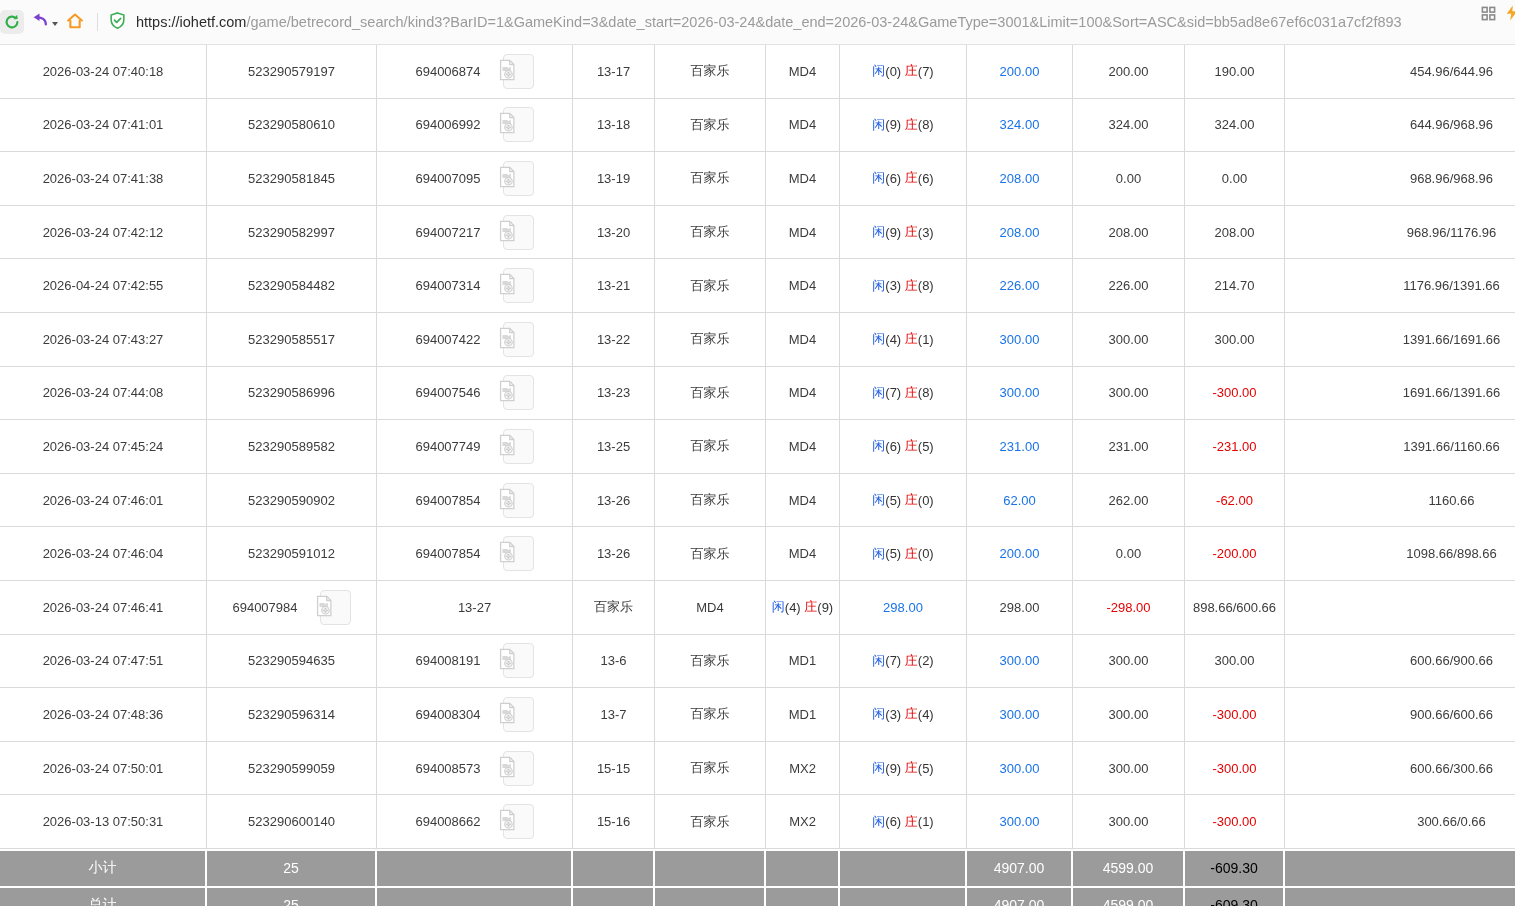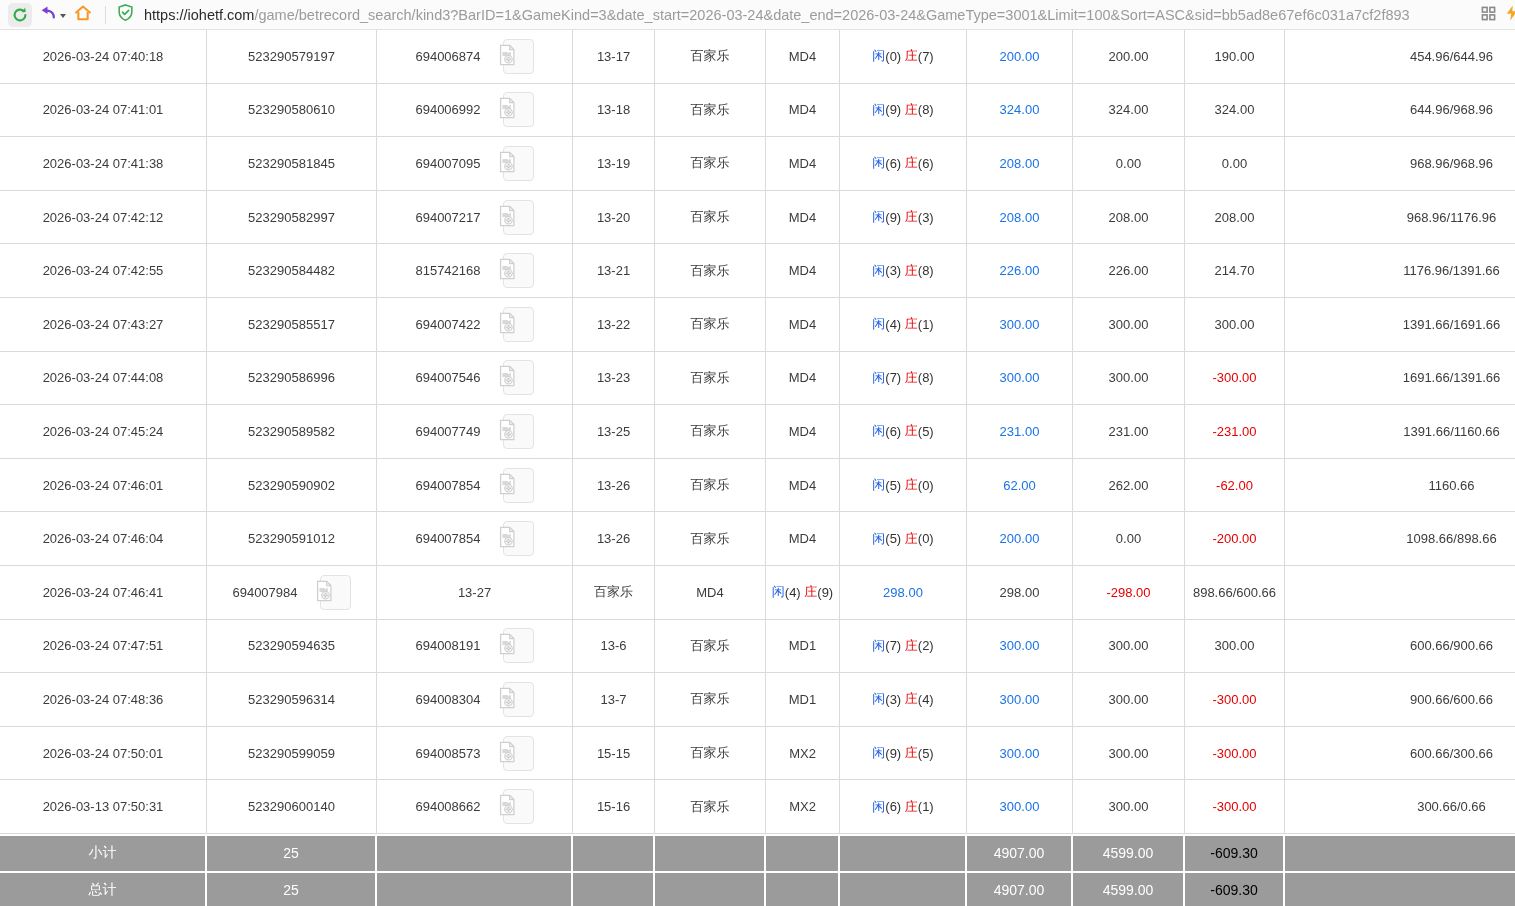--- a/index.html
+++ b/index.html
@@ -1,21 +1,21 @@
 <!DOCTYPE html>
 <html><head>
 <meta charset="utf-8">
 <style>
   * { box-sizing: border-box; margin: 0; padding: 0; }
   html,body { width:1515px; height:906px; overflow:hidden; background:#fff;
     font-family:"Liberation Sans","DejaVu Sans",sans-serif; }
 
   
-  .browser-bar { position:relative; height:30px; display:flex; align-items:center;
-    background:#fbfbfb; border-bottom:1px solid #e2e2e2; padding-left:8px; }
+  .browser-bar { position:relative; height:45px; display:flex; align-items:center;
+    background:#fbfbfb; border-bottom:1px solid #e2e2e2; }
   .tb-btn { display:flex; align-items:center; justify-content:center;
     border:none; background:transparent; cursor:pointer; margin-right:6px; }
   .refresh-bg { width:24px; height:24px; background:#ececec; border-radius:5px;
     display:flex; align-items:center; justify-content:center; }
   .caret { margin-left:2px; }
   .tb-divider { width:1px; height:18px; background:#ddd; margin:0 10px 0 6px; }
   .url-text { margin-left:9px; font-size:14.5px; white-space:nowrap; overflow:hidden; }
   .url-scheme, .url-domain { color:#2b2b2b; }
   .url-path { color:#9b9b9b; }
   .tb-right { position:absolute; right:-6px; top:0; height:30px; display:flex;
@@ -233,24 +233,24 @@
           <span class="result-num">(9)&nbsp;</span>
           <span class="b-label">庄</span>
           <span class="result-num">(3)</span>
         </div>
         <div class="cell amount-bet">208.00</div>
         <div class="cell">208.00</div>
         <div class="cell">208.00</div>
         <div class="cell">968.96/1176.96</div>
       </div>
       <div class="grid-row data-row">
-        <div class="cell">2026-03-24 07:42:55</div>
+        <div class="cell">2026-04-24 07:42:55</div>
         <div class="cell">523290584482</div>
         <div class="cell game-cell">
-          <span>815742168</span>
+          <span>694007314</span>
           <button class="video-btn">
             <span><svg viewBox="0 0 24 26" width="22" height="24">
                 <path d="M5 2.5h10L19.5 7v16.5H5Z" fill="#fff" stroke="#cfcfcf" stroke-width="1.4"></path>
                 <path d="M15 2.5V7h4.5" fill="none" stroke="#cfcfcf" stroke-width="1.4"></path>
                 <rect x="7" y="9.8" width="6" height="4.4" rx="0.8" fill="#d8d8d8"></rect>
                 <path d="M13 11l3.2-1.6v5L13 12.8z" fill="#d8d8d8"></path>
                 <circle cx="13.6" cy="17.6" r="4.1" fill="#f2f2f2" stroke="#cfcfcf" stroke-width="1.2"></circle>
                 <circle cx="13.6" cy="16" r="0.9" fill="#bdbdbd"></circle>
                 <circle cx="12" cy="17.6" r="0.9" fill="#bdbdbd"></circle>
                 <circle cx="15.2" cy="17.6" r="0.9" fill="#bdbdbd"></circle>

